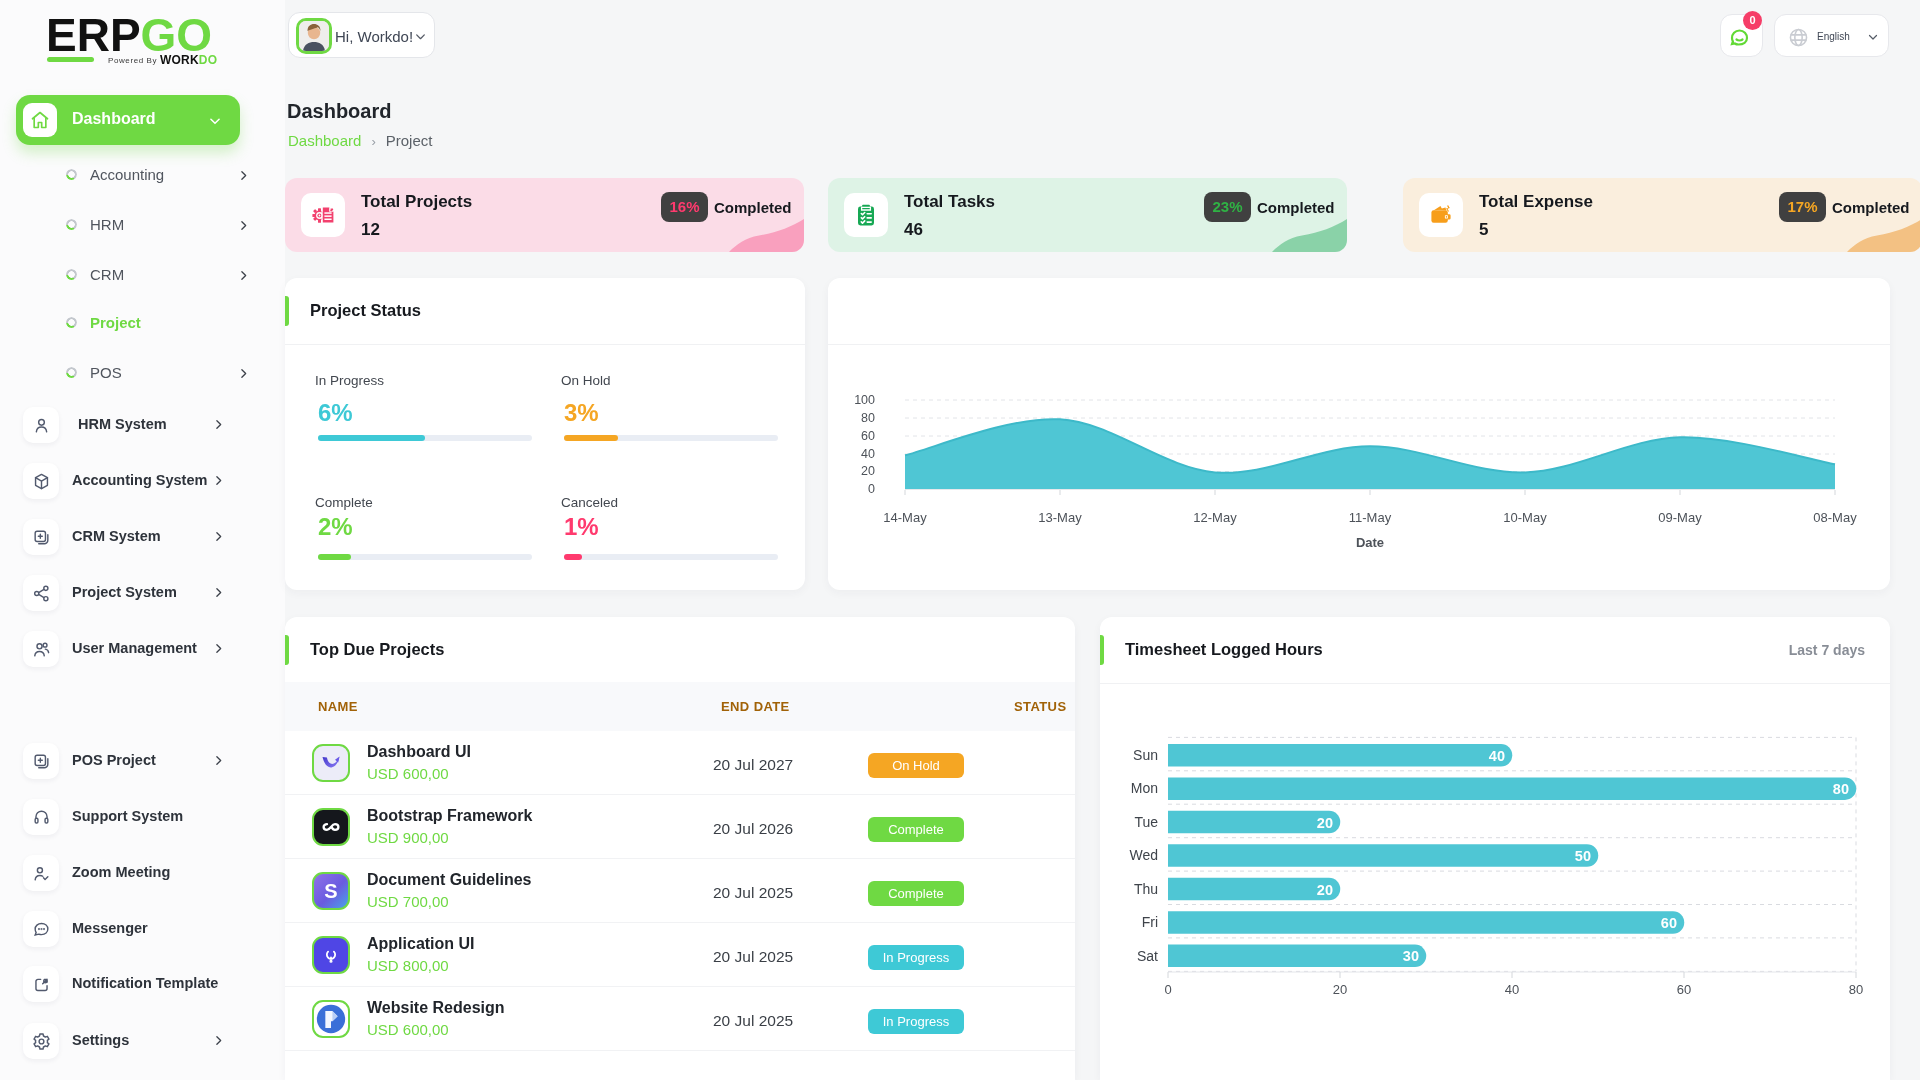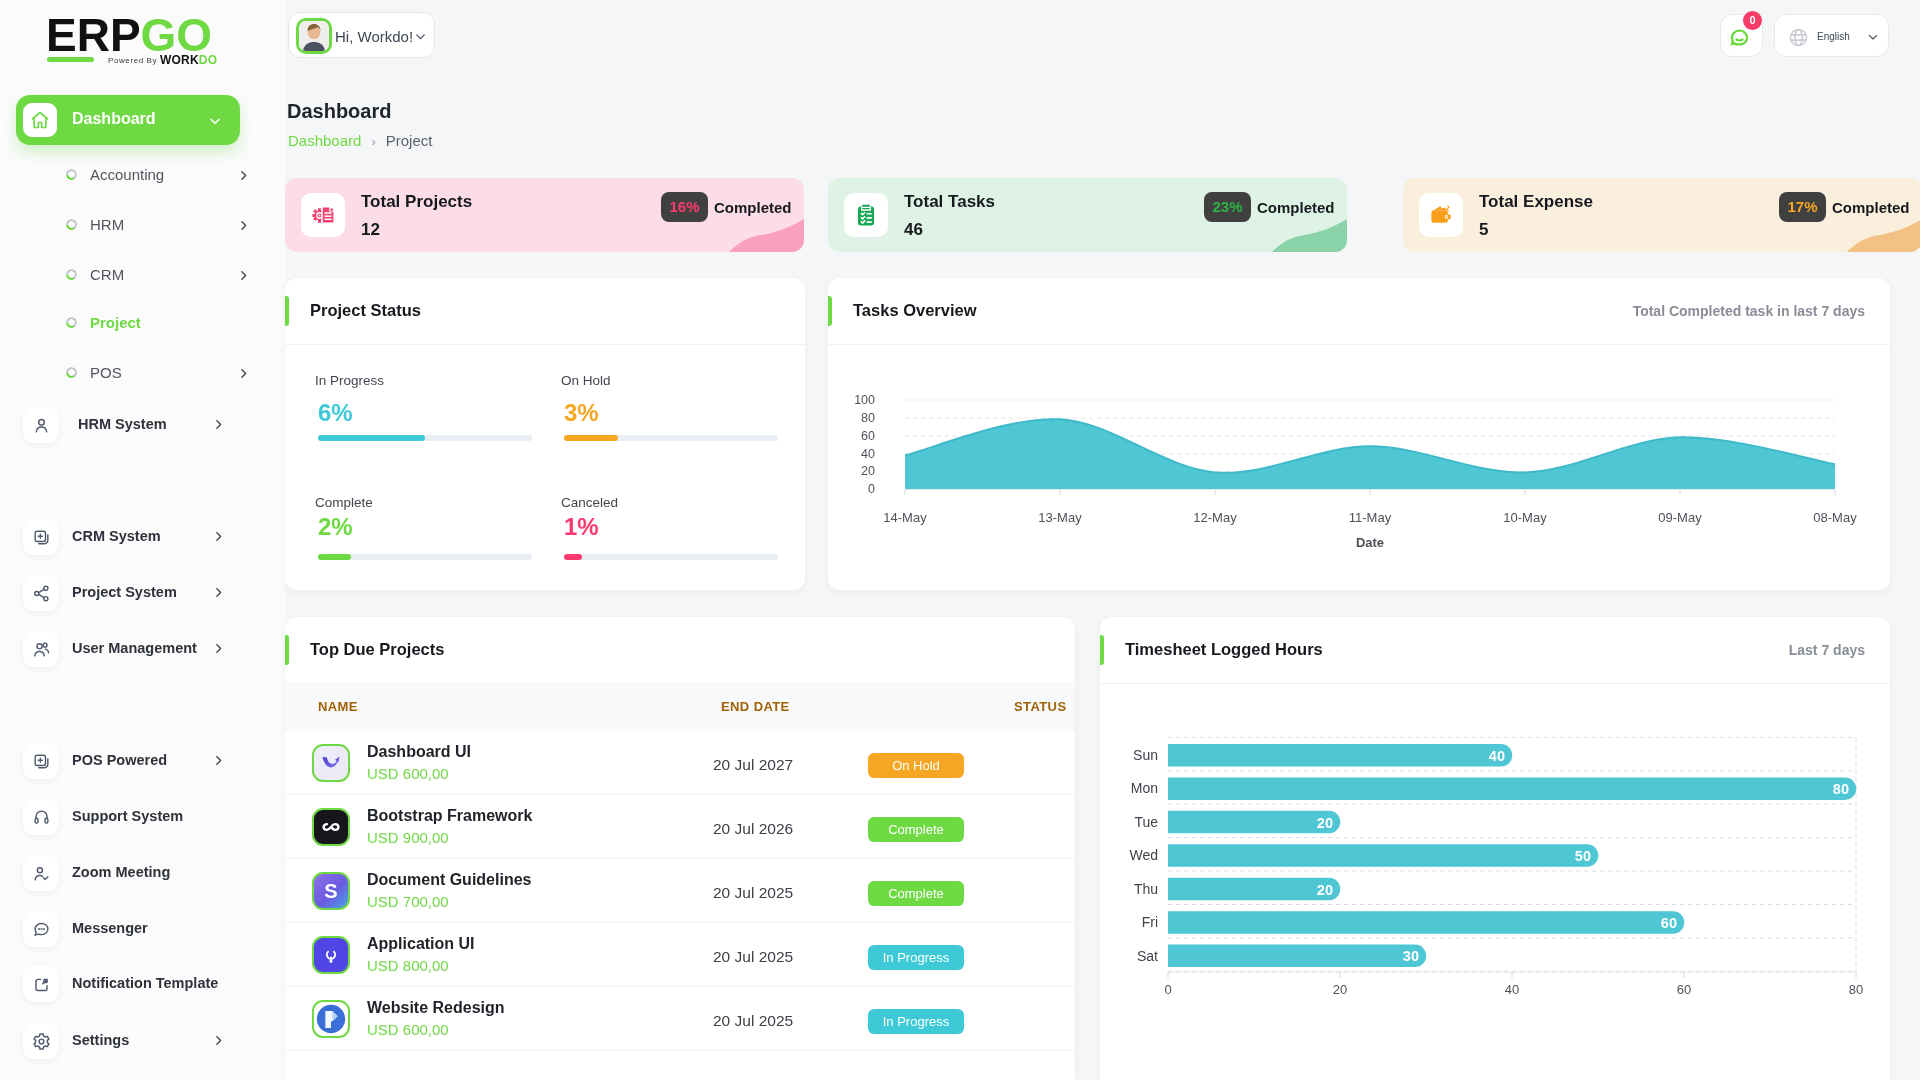--- a/index.html
+++ b/index.html
@@ -129,20 +129,32 @@
         <svg width="19" height="19" viewBox="0 0 24 24" fill="none" stroke="currentColor" stroke-width="1.8" stroke-linecap="round">
           <circle cx="12" cy="8" r="3.6"></circle>
           <path d="M5.5 20c.5-4 3-6 6.5-6s6 2 6.5 6"></path>
         </svg>
       </div>
       <div class="t" style="left:78px;">HRM System</div>
       <svg class="c" width="13" height="13" viewBox="0 0 24 24" fill="none" stroke="#3c414a" stroke-width="2.4" stroke-linecap="round" stroke-linejoin="round">
         <path d="M9 5l7 7-7 7"></path>
       </svg>
     </div>
+  <div class="m2" style="top:461px;">
+      <div class="ibox">
+        <svg width="19" height="19" viewBox="0 0 24 24" fill="none" stroke="currentColor" stroke-width="1.8" stroke-linecap="round" stroke-linejoin="round">
+          <path d="M12 3l7.5 4.2v9.6L12 21l-7.5-4.2V7.2z"></path>
+          <path d="M4.5 7.2L12 11.5l7.5-4.3M12 11.5V21"></path>
+        </svg>
+      </div>
+      <div class="t">Accounting System</div>
+      <svg class="c" width="13" height="13" viewBox="0 0 24 24" fill="none" stroke="#3c414a" stroke-width="2.4" stroke-linecap="round" stroke-linejoin="round">
+        <path d="M9 5l7 7-7 7"></path>
+      </svg>
+    </div>
   <div class="m2" style="top:517px;">
       <div class="ibox">
         <svg width="19" height="19" viewBox="0 0 24 24" fill="none" stroke="currentColor" stroke-width="1.8" stroke-linecap="round" stroke-linejoin="round">
           <rect x="4" y="4" width="13" height="13" rx="2.5"></rect>
           <path d="M20 8.5v7A4.5 4.5 0 0 1 15.5 20h-7"></path>
           <path d="M10.5 8v5M8 10.5h5"></path>
         </svg>
       </div>
       <div class="t">CRM System</div>
       <svg class="c" width="13" height="13" viewBox="0 0 24 24" fill="none" stroke="#3c414a" stroke-width="2.4" stroke-linecap="round" stroke-linejoin="round">
@@ -178,21 +190,21 @@
       </svg>
     </div>
   <div class="m2" style="top:741px;">
       <div class="ibox">
         <svg width="19" height="19" viewBox="0 0 24 24" fill="none" stroke="currentColor" stroke-width="1.8" stroke-linecap="round" stroke-linejoin="round">
           <rect x="4" y="4" width="13" height="13" rx="2.5"></rect>
           <path d="M20 8.5v7A4.5 4.5 0 0 1 15.5 20h-7"></path>
           <path d="M10.5 8v5M8 10.5h5"></path>
         </svg>
       </div>
-      <div class="t">POS Powered</div>
+      <div class="t">POS Project</div>
       <svg class="c" width="13" height="13" viewBox="0 0 24 24" fill="none" stroke="#3c414a" stroke-width="2.4" stroke-linecap="round" stroke-linejoin="round">
         <path d="M9 5l7 7-7 7"></path>
       </svg>
     </div>
   <div class="m2" style="top:797px;">
       <div class="ibox">
         <svg width="19" height="19" viewBox="0 0 24 24" fill="none" stroke="currentColor" stroke-width="1.8" stroke-linecap="round" stroke-linejoin="round">
           <path d="M5 13v-2a7 7 0 0 1 14 0v2"></path>
           <rect x="4" y="13" width="3.5" height="6" rx="1.6"></rect>
           <rect x="16.5" y="13" width="3.5" height="6" rx="1.6"></rect>
@@ -379,25 +391,20 @@
       <div class="ps-fill" style="width:33px; background:#6fd943;"></div>
     </div>
   <div class="ps-lbl" style="left:276px; top:217px;">Canceled</div>
   <div class="ps-val" style="left:279px; top:235px; color:#ff3a6e;">1%</div>
   <div class="ps-track" style="left:279px; top:276px;">
       <div class="ps-fill" style="width:18px; background:#ff3a6e;"></div>
     </div>
 </div>
 
 <div class="card" style="left:828px; top:278px; width:1062px; height:312px;">
-  <div class="chead">
-      <div class="gbar"></div>
-      <div class="ht">Tasks Overview</div>
-      <div class="hr">Total Completed task in last 7 days</div>
-    </div>
   <div class="cdiv" style="top:66px;"></div>
   <svg style="position:absolute;left:0;top:0;" width="1062" height="312">
     <g stroke="#e2e4e8" stroke-dasharray="4 4" stroke-width="1">
       <line x1="77" y1="122" x2="1007" y2="122"></line>
       <line x1="77" y1="140" x2="1007" y2="140"></line>
       <line x1="77" y1="158" x2="1007" y2="158"></line>
       <line x1="77" y1="176" x2="1007" y2="176"></line>
       <line x1="77" y1="193.5" x2="1007" y2="193.5"></line>
     </g>
     <path d="M77,177.3 C102.8,171.3 180.3,138.5 232,141.3 C283.7,144.1 335.3,189.9 387,194.4 C438.7,198.9 490.3,168.3 542,168.3 C593.7,168.3 645.3,195.9 697,194.4 C748.7,192.9 800.3,160.6 852,159.3 C903.7,158.0 981.2,181.8 1007,186.3 L1007,211.5 L77,211.5 Z" fill="#4fc6d4"></path>

